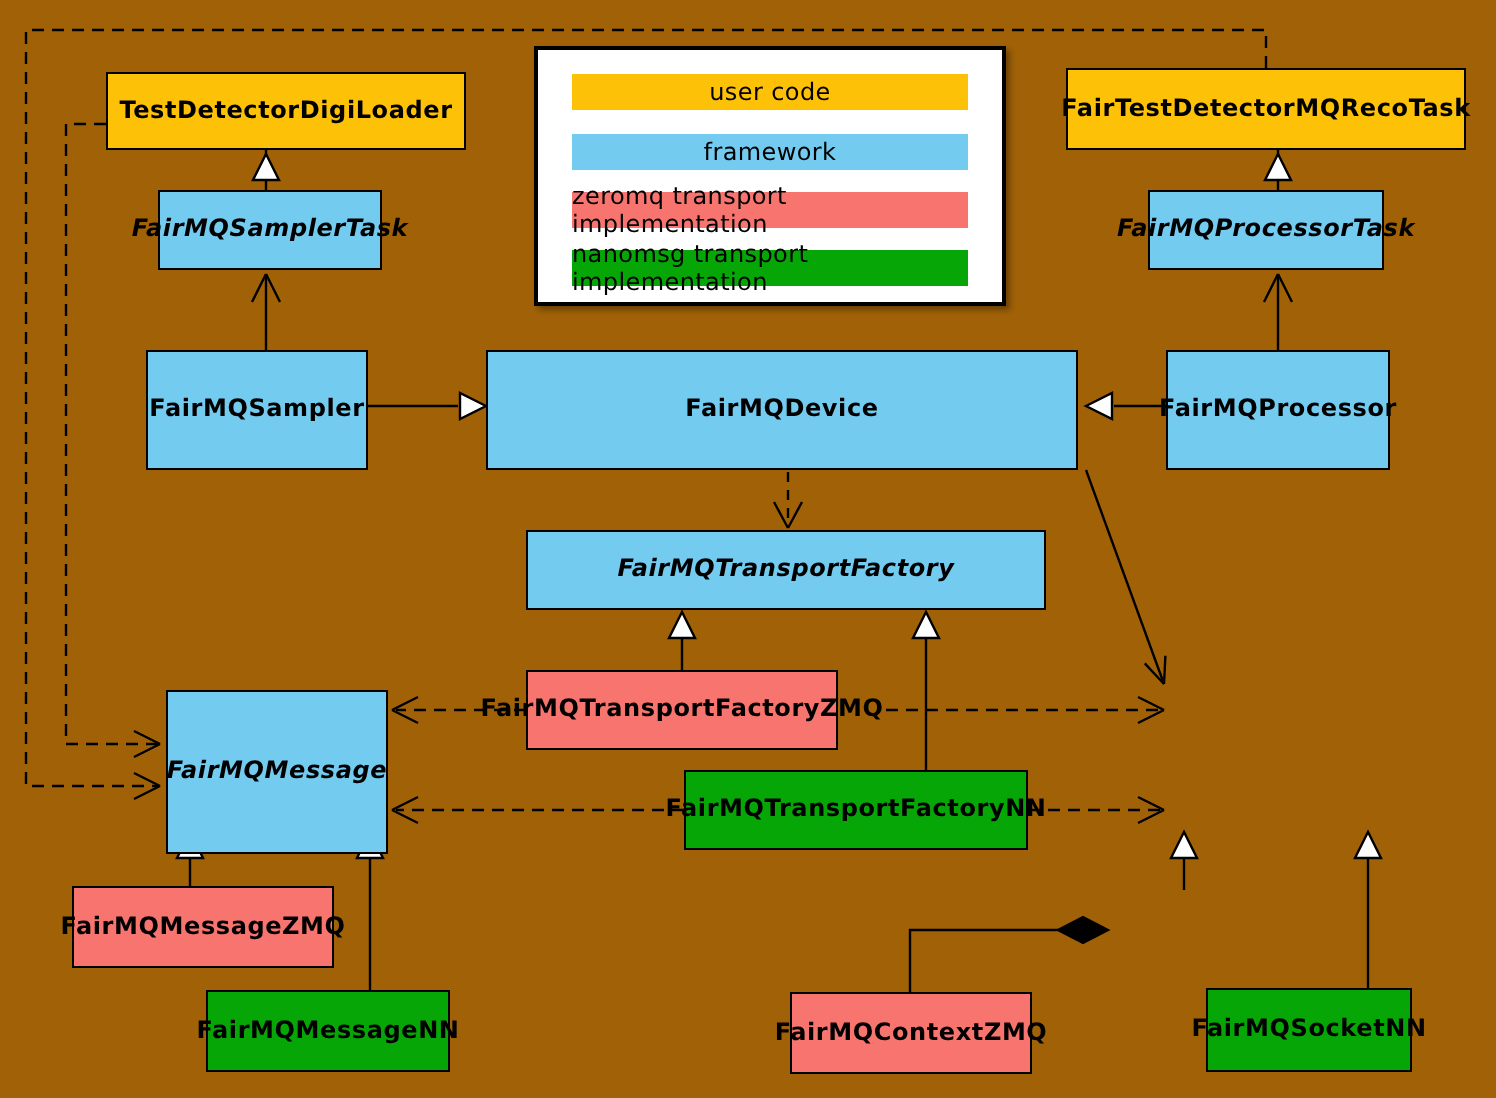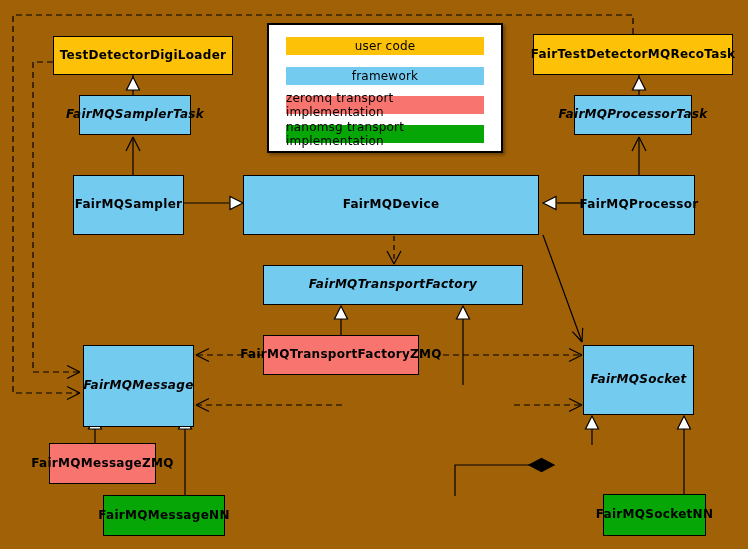--- a/index.html
+++ b/index.html
@@ -172,37 +172,40 @@
   </div>
 
   <div class="node cat-framework abstract" style="left:263px;top:265px;width:260px;height:40px">
     <span>FairMQTransportFactory</span>
   </div>
 
   <div class="node cat-zmq" style="left:263px;top:335px;width:156px;height:40px">
     <span>FairMQTransportFactoryZMQ</span>
   </div>
 
+  <div class="node cat-nn" style="left:342px;top:385px;width:172px;height:40px">
+    <span>FairMQTransportFactoryNN</span>
+  </div>
 
   <div class="node cat-framework abstract" style="left:83px;top:345px;width:111px;height:82px">
     <span>FairMQMessage</span>
   </div>
 
-  <div class="node cat-framework abstract" style="left:583px;top:345px;width:111px;height:70px">
-    <span>FairMQSocket</span>
-  </div>
-
-  <div class="node cat-zmq" style="left:49px;top:443px;width:107px;height:41px">
+
+  <div class="node cat-zmq" style="left:36px;top:443px;width:131px;height:41px">
     <span>FairMQMessageZMQ</span>
   </div>
 
   <div class="node cat-nn" style="left:103px;top:495px;width:122px;height:41px">
     <span>FairMQMessageNN</span>
   </div>
 
+  <div class="node cat-zmq" style="left:395px;top:496px;width:121px;height:41px">
+    <span>FairMQContextZMQ</span>
+  </div>
 
 
   <div class="node cat-nn" style="left:603px;top:494px;width:103px;height:42px">
     <span>FairMQSocketNN</span>
   </div>
 
   <div class="legend">
     <div class="legend-bar cat-user" style="top:12px">
       <span>user code</span>
     </div>

